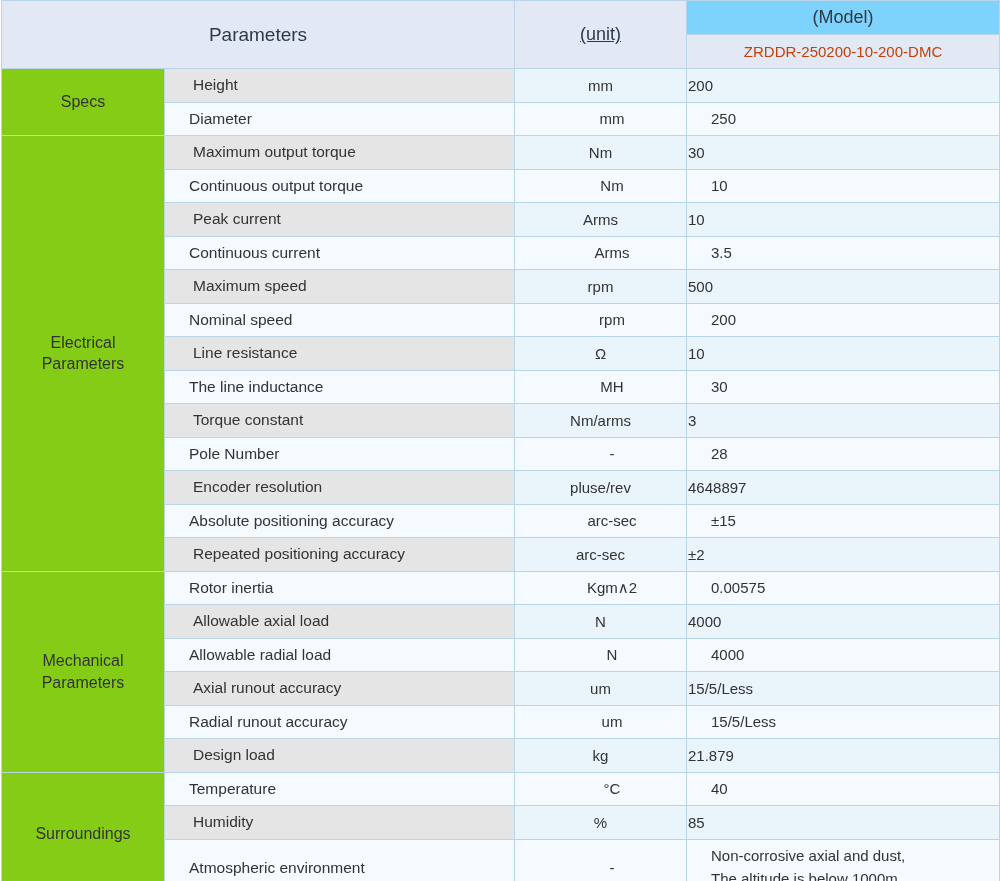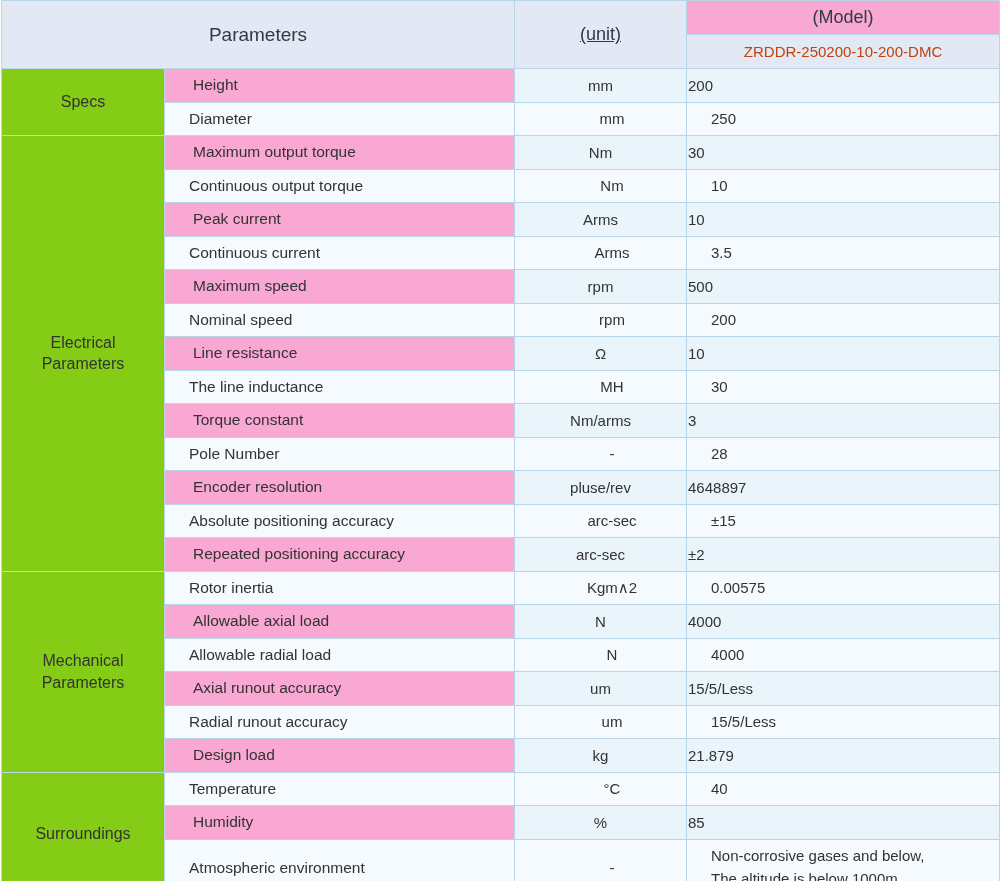--- a/index.html
+++ b/index.html
@@ -46,21 +46,21 @@
   }
   thead td.head-unit {
     background: #e3e9f4;
     text-align: center;
     font-size: 18px;
     height: 62px;
     color: #2f3a45;
     text-decoration: underline;
   }
   thead td.head-model {
-    background: #f9a8d4;
+    background: #7dd3fc;
     text-align: center;
     font-size: 18px;
     height: 31px;
     color: #2f3a45;
     border-bottom: 1px solid #b9d6e8;
   }
   thead td.head-modelnum {
     background: #e3e9f4;
     text-align: center;
     font-size: 15px;
@@ -68,21 +68,21 @@
     color: #c2410c;
   }
   td.group {
     background: #84cc16;
     text-align: center;
     font-size: 16px;
     color: #3a4450;
     line-height: 1.35;
   }
   td.param {
-    background: #f9a8d4;
+    background: #e5e5e5;
     text-align: left;
     padding-left: 28px;
     font-size: 15.5px;
     height: 30.5px;
   }
   td.unit {
     background: #eaf4fb;
     text-align: center;
     font-size: 15px;
   }
@@ -242,20 +242,20 @@
       </tr>
       <tr>
         <td class="param">Humidity</td>
         <td class="unit">%</td>
         <td class="value">85</td>
       </tr>
       <tr class="alt">
         <td class="param" style="height:54px;">Atmospheric environment</td>
         <td class="unit">-</td>
         <td class="value">
-          <span class="ml">Non-corrosive gases and below,</span>
+          <span class="ml">Non-corrosive axial and dust,</span>
           <span class="ml">The altitude is below 1000m</span>
         </td>
       </tr>
     </tbody>
   </table>
 
 </div>
 
 </body></html>

